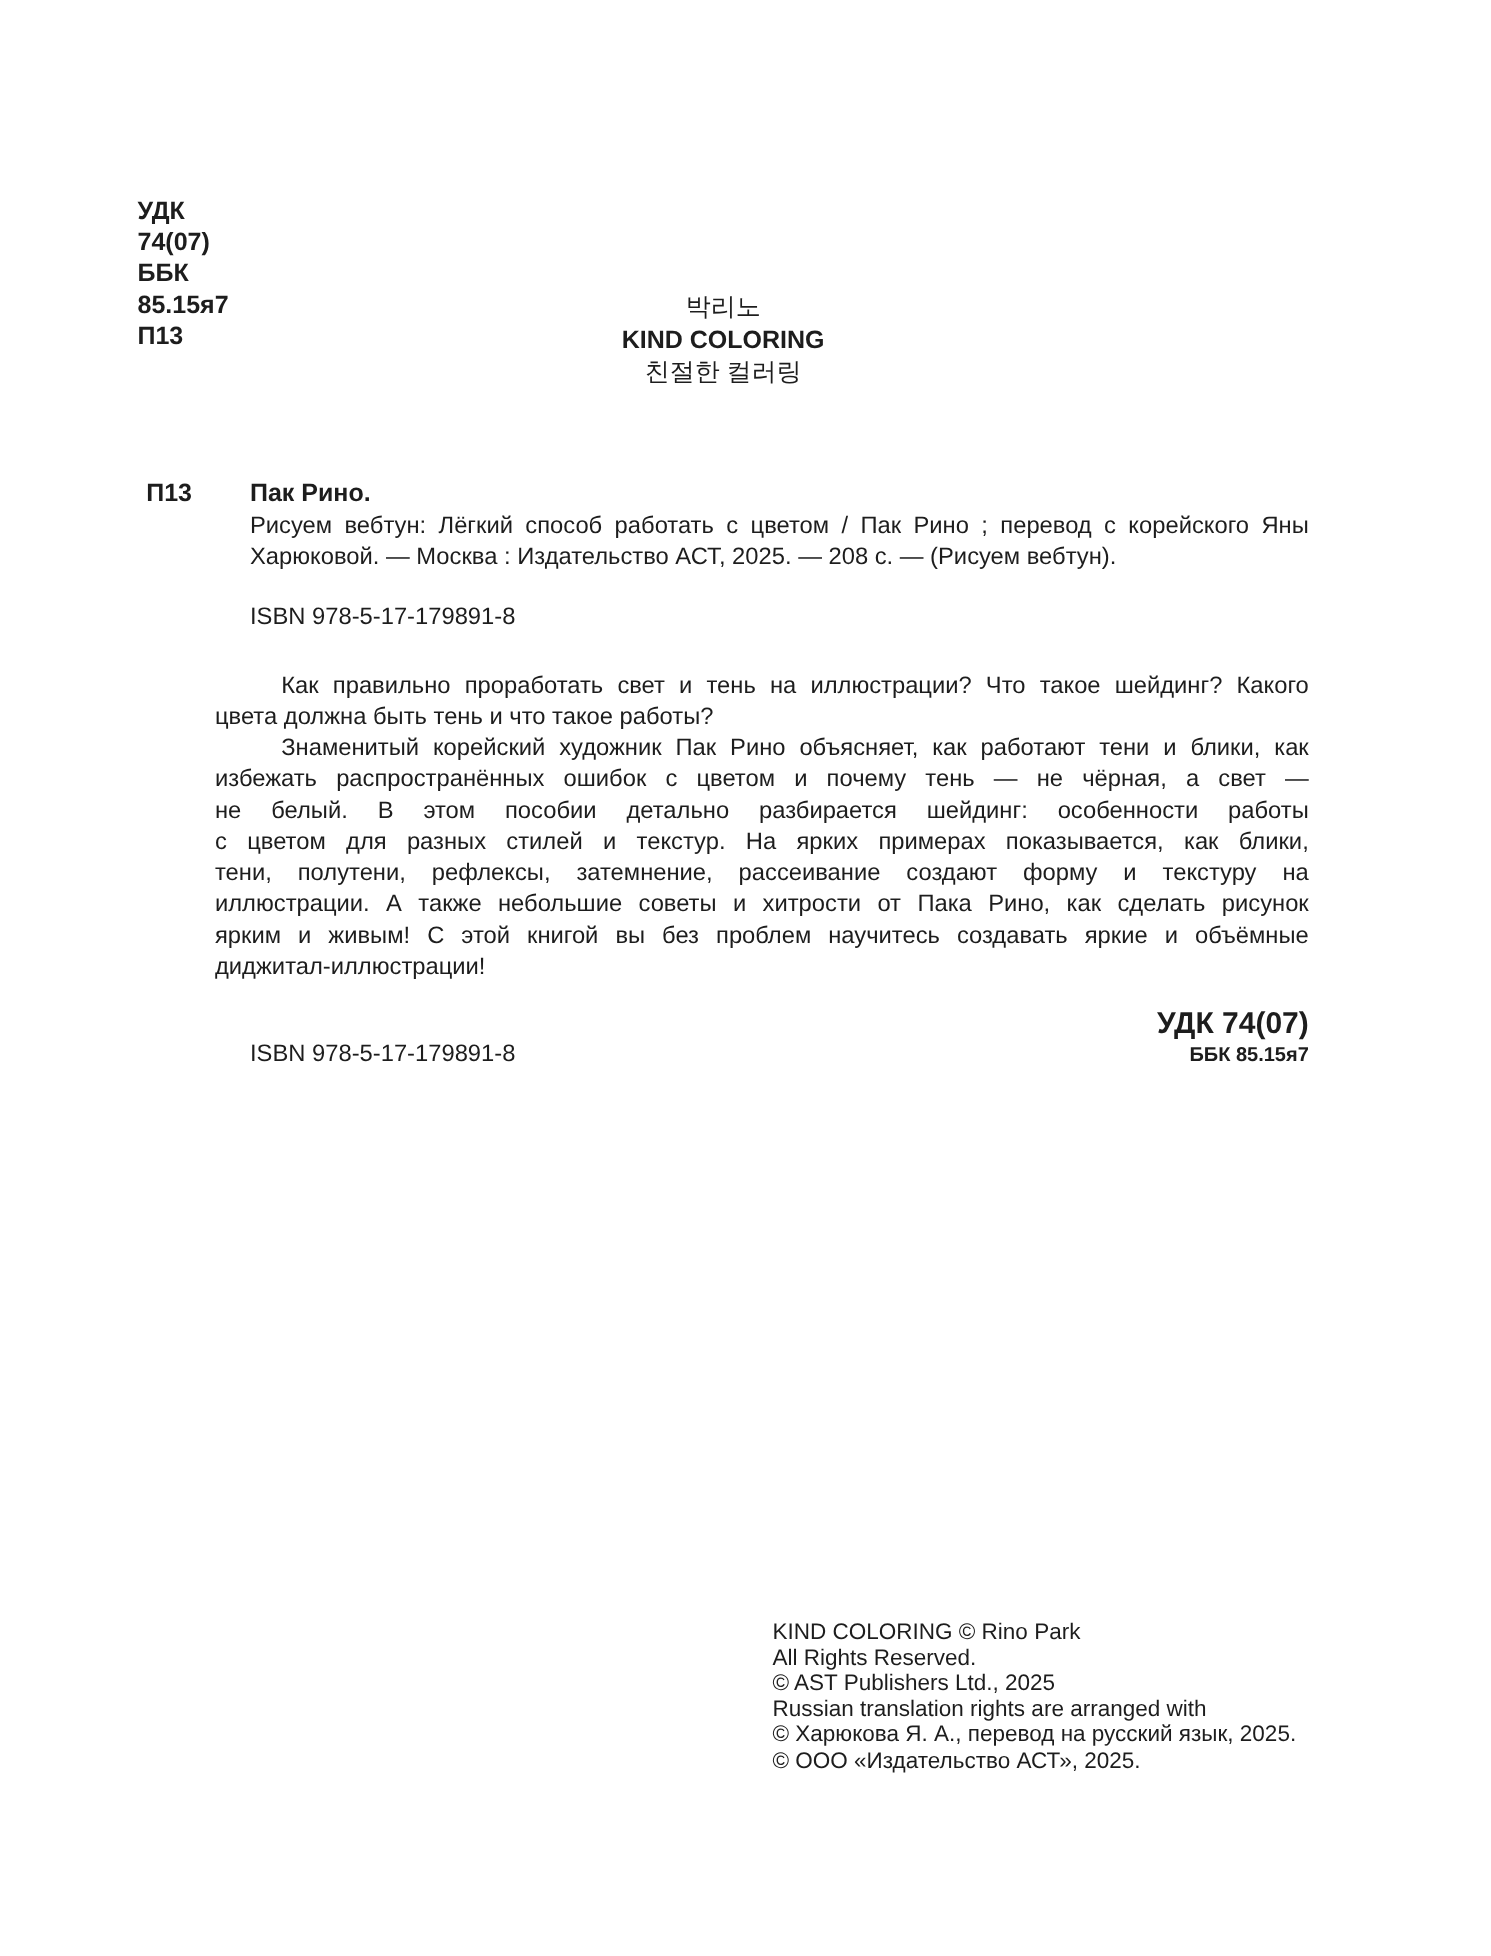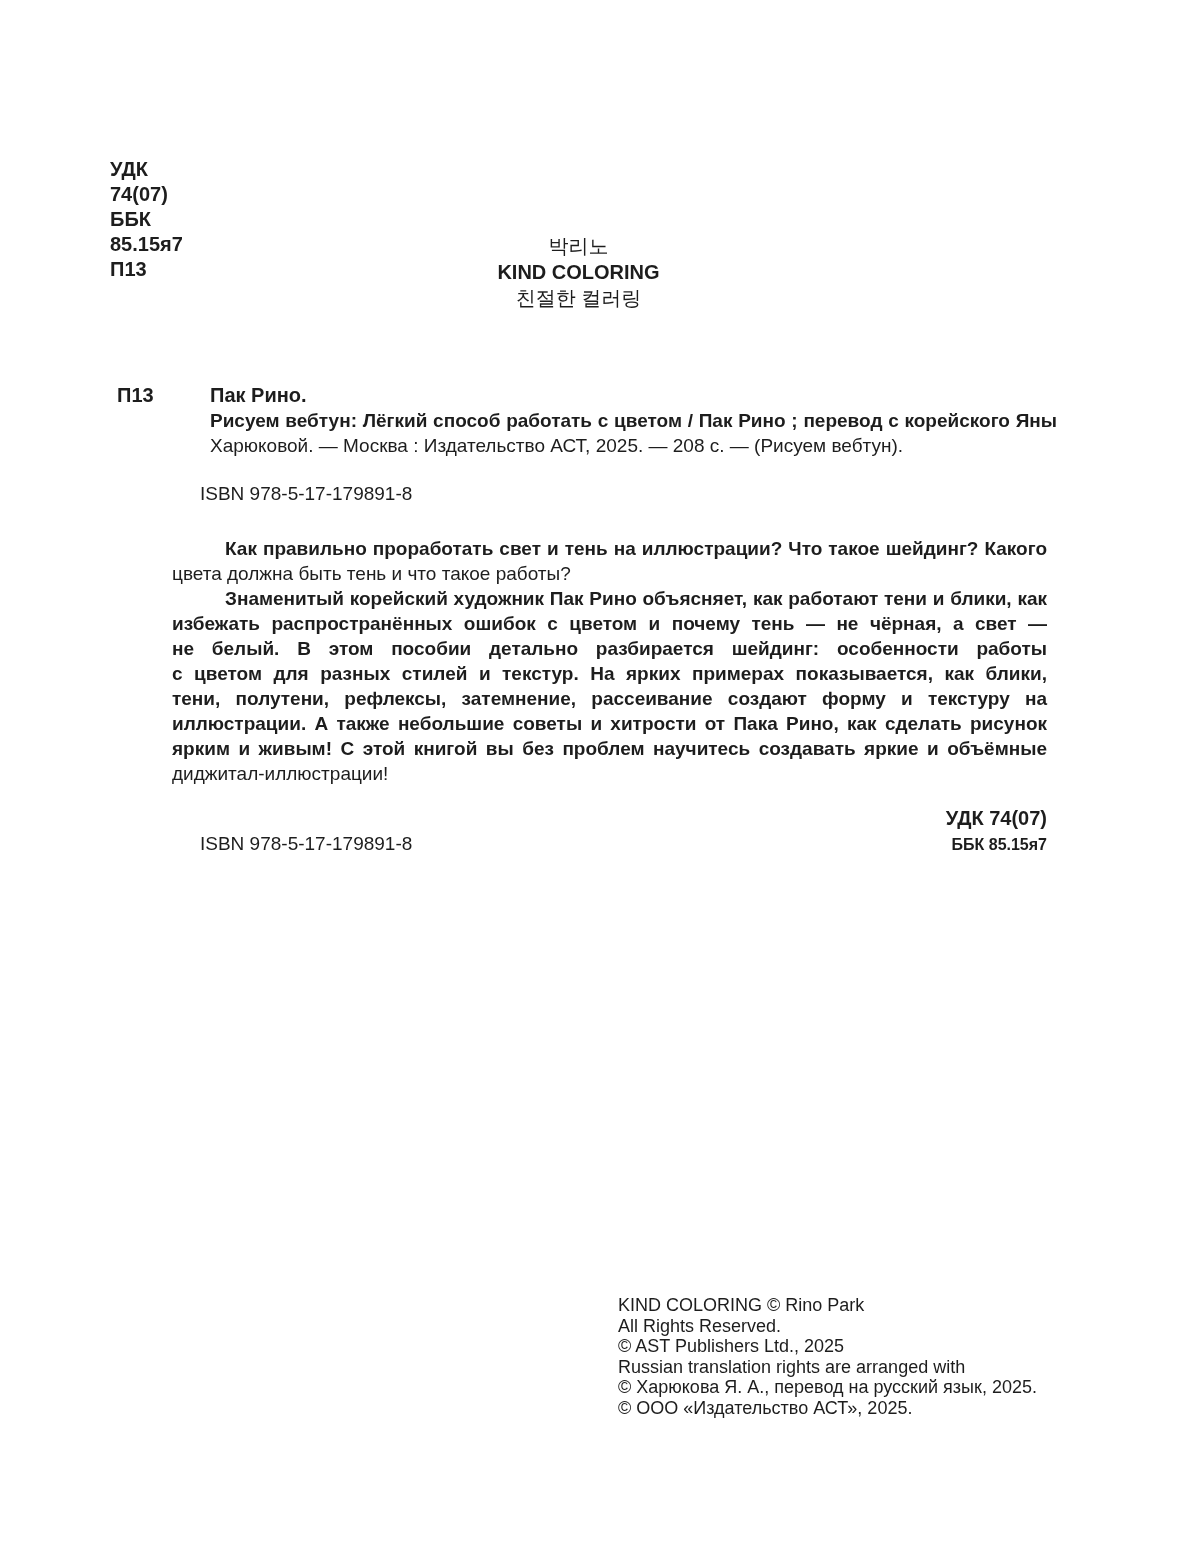--- a/index.html
+++ b/index.html
@@ -17,33 +17,33 @@
   .classification { left: 110px; top: 157px; font-size: 20px; line-height: 25px; font-weight: bold; }
   .cls-row { display: flex; flex-direction: column; }
   .cls-label { width: 57px; }
 
   
   .title-block { left: 110px; top: 233px; width: 937px; text-align: center; font-size: 20px; line-height: 26px; }
   .tb-bold { font-weight: bold; }
 
   
   .card-code { left: 117px; top: 383px; font-size: 20px; line-height: 25px; font-weight: bold; }
-  .card { left: 200px; top: 383px; width: 847px; font-size: 19px; line-height: 25px; margin-left: 10px; }
+  .card { left: 200px; top: 383px; width: 847px; font-size: 19px; line-height: 25px; }
   .card-heading { font-weight: bold; font-size: 20px; }
-  .line-just { text-align: justify; text-align-last: justify; font-weight: bold; }
+  .line-just { text-align: justify; text-align-last: justify; }
   .line-plain { text-align: left; text-align-last: left; }
 
   .isbn-line { left: 200px; top: 481px; font-size: 19px; line-height: 25px; }
 
   
   .annotation { left: 172px; top: 536px; width: 875px; font-size: 19px; line-height: 25px; }
   .ann-indent { text-indent: 53px; }
 
   
-  .footer-udk { left: 200px; top: 806px; width: 847px; text-align: right; font-weight: bold; font-size: 20px; line-height: 25px; }
+  .footer-udk { left: 200px; top: 806px; width: 847px; text-align: right; font-weight: bold; font-size: 24px; line-height: 25px; }
   .footer-row { left: 200px; top: 831px; width: 847px; display: flex; justify-content: space-between; align-items: baseline; line-height: 25px; }
   .footer-isbn { font-size: 19px; }
   .footer-bbk { font-weight: bold; font-size: 16px; }
 
   
   .copyright { left: 618px; top: 1295px; font-size: 18px; line-height: 20.6px; }
 </style>
 </head>
 <body>
 

